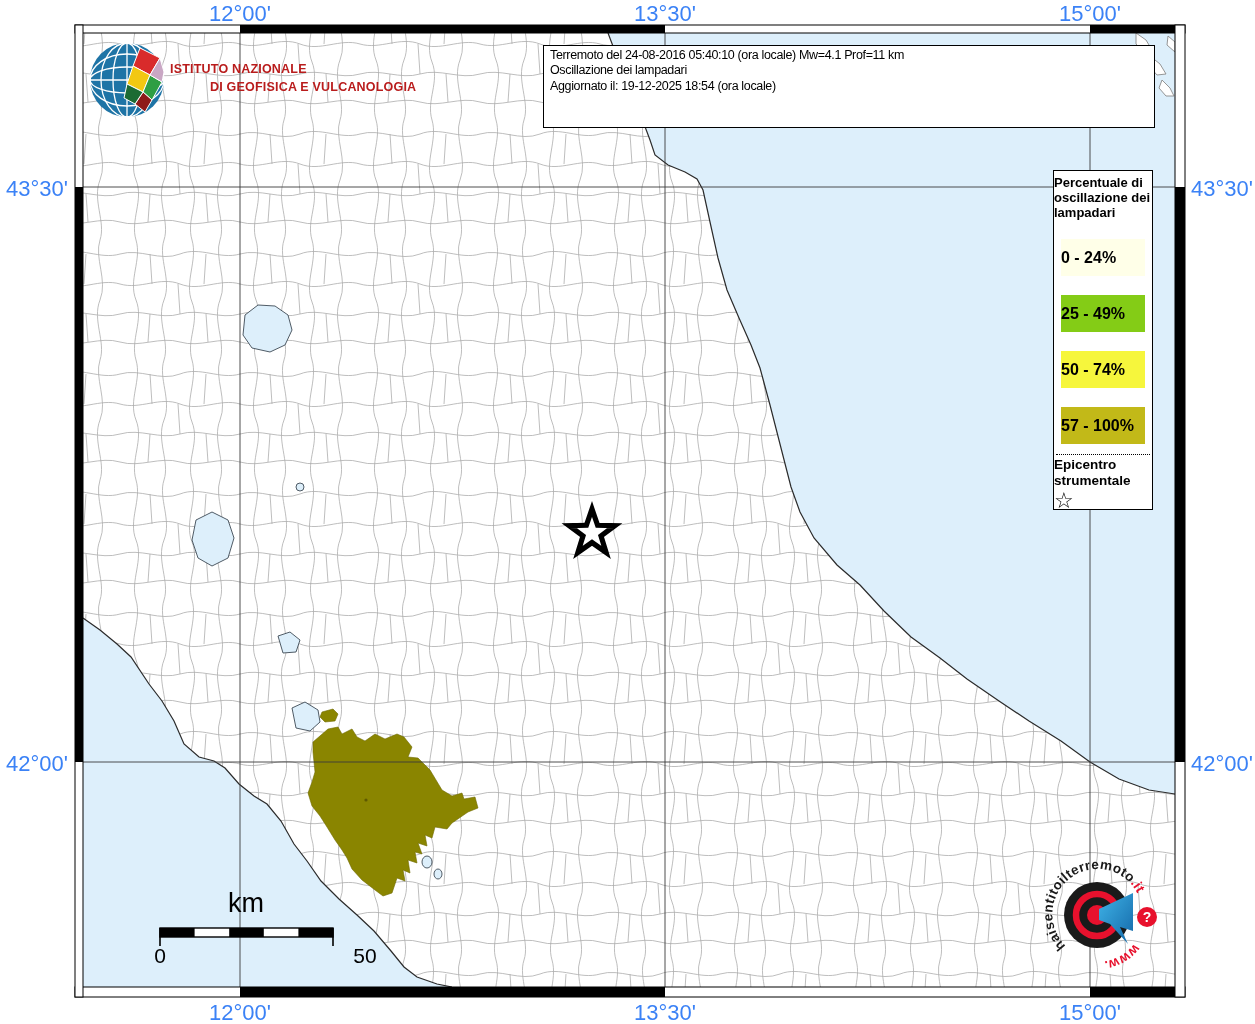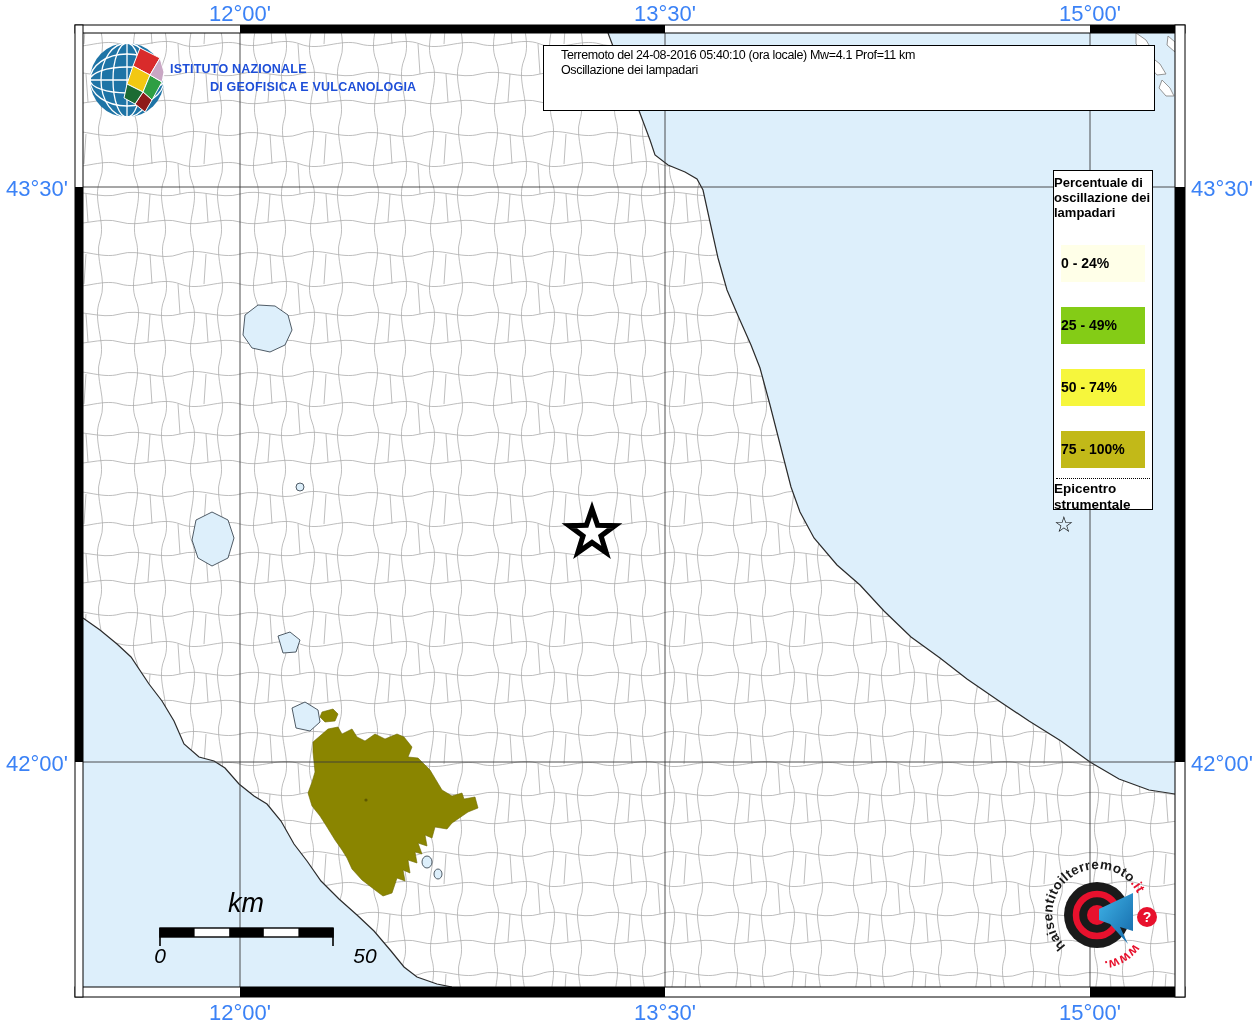--- a/index.html
+++ b/index.html
@@ -3,38 +3,38 @@
 <meta charset="utf-8">
 <style>
   html,body{margin:0;padding:0;background:#fff;}
   #stage{position:relative;width:1255px;height:1024px;background:#fff;overflow:hidden;
          font-family:"Liberation Sans","DejaVu Sans",sans-serif;color:#000;}
   #mapsvg{position:absolute;left:0;top:0;}
   .axis-label{position:absolute;font-size:22px;color:#3b82f6;white-space:nowrap;}
   .axis-top,.axis-bottom{transform:translateX(-50%);}
   .axis-left{text-align:right;width:68px;}
   
-  #titlebox{position:absolute;left:543px;top:45px;width:612px;height:66px;background:#fff;
-            border:1px solid #000;box-sizing:border-box;padding:2px 17px;z-index:6;overflow:hidden;}
+  #titlebox{position:absolute;left:543px;top:45px;width:612px;height:83px;background:#fff;
+            border:1px solid #000;box-sizing:border-box;padding:2px 6px;z-index:6;overflow:hidden;}
   #titlebox .tline{font-size:12.5px;line-height:15.4px;letter-spacing:-0.35px;white-space:nowrap;}
   
   #ingv{position:absolute;left:88px;top:42px;width:330px;height:80px;z-index:5;}
-  #ingv .ingv-text{position:absolute;left:82px;font-size:12.5px;font-weight:bold;color:#1d4ed8;
+  #ingv .ingv-text{position:absolute;left:82px;font-size:12.5px;font-weight:bold;color:#b91c1c;
                    letter-spacing:0.2px;white-space:nowrap;}
   
   #legend{position:absolute;left:1053px;top:170px;width:100px;height:340px;background:#fff;
           border:1.5px solid #000;box-sizing:border-box;z-index:6;text-align:left;}
   #legend .ltitle{font-size:13px;font-weight:bold;line-height:15px;padding-top:4px;}
-  #legend .swatch{width:84px;height:37px;margin:25px auto 0 auto;font-size:14px;font-weight:bold;
+  #legend .swatch{width:84px;height:37px;margin:19px auto 0 auto;font-size:16px;font-weight:bold;
                   line-height:37px;}
   #legend .lsep{border-top:1.5px dotted #000;margin:10px 2px 2px 2px;}
   #legend .epi{font-size:13.5px;font-weight:bold;line-height:16px;}
   #legend .epistar{font-size:22px;line-height:24px;}
   
-  .sbtext{position:absolute;transform:translateX(-50%);white-space:nowrap;font-style:italic;}
+  .sbtext{position:absolute;transform:translateX(-50%);white-space:nowrap;}
   #sb-km{font-size:27px;}
   #sb-0,#sb-50{font-size:21px;}
 </style>
 </head>
 <body>
 
 <div id="stage">
 
   <svg id="mapsvg" width="1255" height="1024" viewBox="0 0 1255 1024">
     <defs>
@@ -162,33 +162,34 @@
         <path d="M160,58 L164,72 L162,82 L150,75 Z" fill="#C9A7C4"></path>
         <path d="M143,92 L152,100 L145,112 L135,104 Z" fill="#8E1A1A"></path>
         <path d="M127,84 L143,92 L135,104 L124,98 Z" fill="#1C6B33"></path>
       </g>
     </g>
   </svg>
 
   <div id="titlebox">
     <div class="tline">Terremoto del 24-08-2016 05:40:10 (ora locale) Mw=4.1 Prof=11 km</div>
     <div class="tline">Oscillazione dei lampadari</div>
+    <div class="tline">Aggiornato il: 19-12-2025 18:54 (ora locale)</div>
   </div>
 
   <div id="ingv">
     <div class="ingv-text" style="top:20px;">ISTITUTO NAZIONALE</div>
     <div class="ingv-text" style="top:38px;margin-left:40px;">DI GEOFISICA E VULCANOLOGIA</div>
   </div>
 
   <div id="legend">
     <div class="ltitle">Percentuale di oscillazione dei lampadari</div>
     <div class="swatch" style="background-color: rgb(255, 255, 232);">0 - 24%</div>
     <div class="swatch" style="background-color: #84cc16;">25 - 49%</div>
     <div class="swatch" style="background-color: rgb(246, 246, 60);">50 - 74%</div>
-    <div class="swatch" style="background-color: rgb(194, 185, 24);">75 - 100%</div>
+    <div class="swatch" style="background-color: rgb(194, 185, 24);">57 - 100%</div>
     <div class="lsep"></div>
     <div class="epi">Epicentro strumentale</div>
     <div class="epistar">☆</div>
   </div>
 
   <div class="axis-label axis-top" style="left:240px;top:1px;">12°00'</div>
   <div class="axis-label axis-top" style="left:665px;top:1px;">13°30'</div>
   <div class="axis-label axis-top" style="left:1090px;top:1px;">15°00'</div>
   <div class="axis-label axis-bottom" style="left:240px;top:1000px;">12°00'</div>
   <div class="axis-label axis-bottom" style="left:665px;top:1000px;">13°30'</div>

